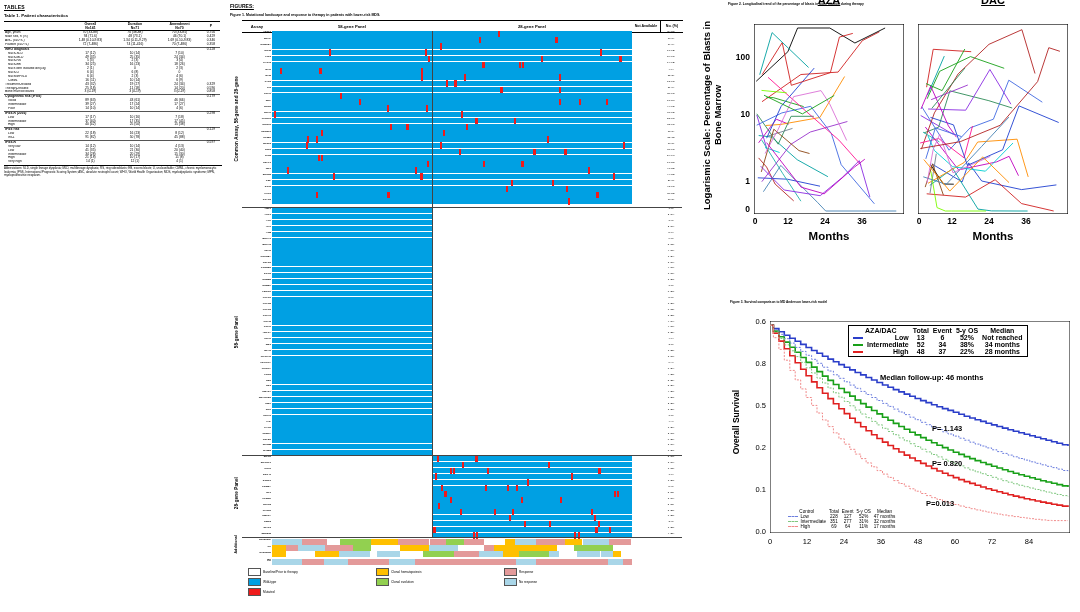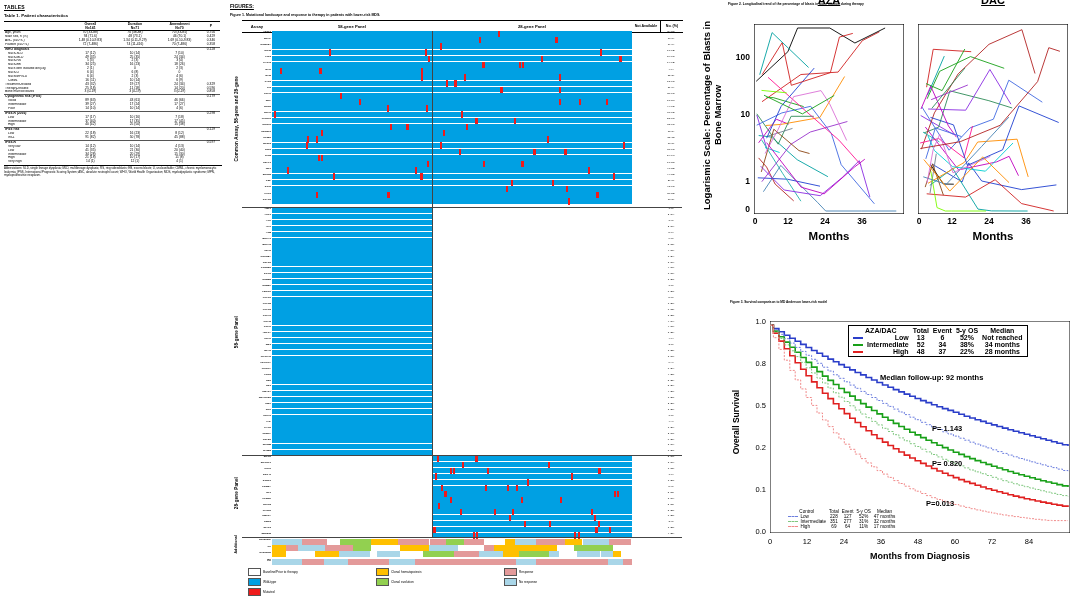--- a/index.html
+++ b/index.html
@@ -967,21 +967,21 @@
 
 <div class="abs" id="fig3">
   <div id="fig3-caption" style="margin-left:30px;">Figure 3. Survival comparison to MD Anderson lower-risk model</div>
 
   <div style="position:relative;height:290px;margin-top:3px;">
 
     <div class="abs" style="left:28px;top:8px;height:215px;width:16px;display:flex;align-items:center;justify-content:center;">
       <span class="f3-ylab">Overall Survival</span>
     </div>
 
-    <div class="abs f3-tick" style="left:44px;top:10px;width:22px;text-align:right;">1.0</div>
+    <div class="abs f3-tick" style="left:44px;top:10px;width:22px;text-align:right;">0.6</div>
     <div class="abs f3-tick" style="left:44px;top:52px;width:22px;text-align:right;">0.8</div>
     <div class="abs f3-tick" style="left:44px;top:94px;width:22px;text-align:right;">0.5</div>
     <div class="abs f3-tick" style="left:44px;top:136px;width:22px;text-align:right;">0.2</div>
     <div class="abs f3-tick" style="left:44px;top:178px;width:22px;text-align:right;">0.1</div>
     <div class="abs f3-tick" style="left:44px;top:220px;width:22px;text-align:right;">0.0</div>
 
     <svg class="abs" id="svg-km" style="left:70px;top:14px;" width="300" height="212">
         <rect x="0" y="0" width="300" height="212" fill="none" stroke="#000" stroke-width="1"></rect>
         <path d="M 0,4.24 L 0.0,4.2 L 0.0,4.2 L 3.4,4.2 L 3.4,7.6 L 8.9,7.6 L 8.9,10.8 L 14.3,10.8 L 14.3,14.2 L 19.8,14.2 L 19.8,17.2 L 25.2,17.2 L 25.2,20.3 L 30.7,20.3 L 30.7,23.4 L 36.1,23.4 L 36.1,26.5 L 41.6,26.5 L 41.6,29.5 L 47.0,29.5 L 47.0,32.3 L 52.5,32.3 L 52.5,35.2 L 58.0,35.2 L 58.0,38.1 L 63.4,38.1 L 63.4,40.8 L 68.9,40.8 L 68.9,43.6 L 74.3,43.6 L 74.3,46.2 L 79.8,46.2 L 79.8,48.9 L 85.2,48.9 L 85.2,51.5 L 90.7,51.5 L 90.7,53.9 L 96.1,53.9 L 96.1,56.5 L 101.6,56.5 L 101.6,59.0 L 107.0,59.0 L 107.0,61.5 L 112.5,61.5 L 112.5,64.0 L 118.0,64.0 L 118.0,66.3 L 123.4,66.3 L 123.4,68.6 L 128.9,68.6 L 128.9,70.9 L 134.3,70.9 L 134.3,73.1 L 139.8,73.1 L 139.8,75.3 L 145.2,75.3 L 145.2,77.5 L 150.7,77.5 L 150.7,79.6 L 156.1,79.6 L 156.1,81.6 L 161.6,81.6 L 161.6,83.7 L 167.0,83.7 L 167.0,85.7 L 172.5,85.7 L 172.5,87.6 L 178.0,87.6 L 178.0,89.4 L 183.4,89.4 L 183.4,91.3 L 188.9,91.3 L 188.9,93.3 L 194.3,93.3 L 194.3,95.2 L 199.8,95.2 L 199.8,97.0 L 205.2,97.0 L 205.2,98.7 L 210.7,98.7 L 210.7,100.4 L 216.1,100.4 L 216.1,102.2 L 221.6,102.2 L 221.6,103.9 L 227.0,103.9 L 227.0,105.5 L 232.5,105.5 L 232.5,107.1 L 238.0,107.1 L 238.0,108.7 L 243.4,108.7 L 243.4,110.3 L 248.9,110.3 L 248.9,111.8 L 254.3,111.8 L 254.3,113.3 L 259.8,113.3 L 259.8,114.8 L 265.2,114.8 L 265.2,116.3 L 270.7,116.3 L 270.7,117.8 L 276.1,117.8 L 276.1,119.3 L 281.6,119.3 L 281.6,120.8 L 287.0,120.8 L 287.0,122.3 L 292.5,122.3 L 292.5,123.7 L 298.0,123.7 L 298.0,125.1" fill="none" stroke="#2b3ec9" stroke-width="1.6"></path>
         <path d="M 0,4.24 L 0.0,4.2 L 0.0,4.2 L 3.4,4.2 L 3.4,10.1 L 8.9,10.1 L 8.9,15.8 L 14.3,15.8 L 14.3,21.1 L 19.8,21.1 L 19.8,26.2 L 25.2,26.2 L 25.2,31.3 L 30.7,31.3 L 30.7,36.5 L 36.1,36.5 L 36.1,41.4 L 41.6,41.4 L 41.6,46.1 L 47.0,46.1 L 47.0,50.6 L 52.5,50.6 L 52.5,55.1 L 58.0,55.1 L 58.0,59.4 L 63.4,59.4 L 63.4,63.5 L 68.9,63.5 L 68.9,67.5 L 74.3,67.5 L 74.3,71.4 L 79.8,71.4 L 79.8,75.1 L 85.2,75.1 L 85.2,79.0 L 90.7,79.0 L 90.7,82.6 L 96.1,82.6 L 96.1,86.1 L 101.6,86.1 L 101.6,89.5 L 107.0,89.5 L 107.0,92.9 L 112.5,92.9 L 112.5,96.2 L 118.0,96.2 L 118.0,99.3 L 123.4,99.3 L 123.4,102.4 L 128.9,102.4 L 128.9,105.5 L 134.3,105.5 L 134.3,108.3 L 139.8,108.3 L 139.8,111.2 L 145.2,111.2 L 145.2,113.9 L 150.7,113.9 L 150.7,116.6 L 156.1,116.6 L 156.1,119.3 L 161.6,119.3 L 161.6,121.8 L 167.0,121.8 L 167.0,124.2 L 172.5,124.2 L 172.5,126.6 L 178.0,126.6 L 178.0,129.0 L 183.4,129.0 L 183.4,131.2 L 188.9,131.2 L 188.9,133.4 L 194.3,133.4 L 194.3,135.6 L 199.8,135.6 L 199.8,137.6 L 205.2,137.6 L 205.2,139.6 L 210.7,139.6 L 210.7,141.5 L 216.1,141.5 L 216.1,143.4 L 221.6,143.4 L 221.6,145.2 L 227.0,145.2 L 227.0,147.0 L 232.5,147.0 L 232.5,148.8 L 238.0,148.8 L 238.0,150.5 L 243.4,150.5 L 243.4,152.2 L 248.9,152.2 L 248.9,153.8 L 254.3,153.8 L 254.3,155.3 L 259.8,155.3 L 259.8,156.8 L 265.2,156.8 L 265.2,158.2 L 270.7,158.2 L 270.7,159.7 L 276.1,159.7 L 276.1,161.0 L 281.6,161.0 L 281.6,162.3 L 287.0,162.3 L 287.0,163.6 L 292.5,163.6 L 292.5,164.9 L 298.0,164.9 L 298.0,166.1" fill="none" stroke="#18a018" stroke-width="1.6"></path>
@@ -992,21 +992,20 @@
       </svg>
 
     <div class="abs f3-tick" style="left:63px;top:230px;width:14px;text-align:center;">0</div>
     <div class="abs f3-tick" style="left:100px;top:230px;width:14px;text-align:center;">12</div>
     <div class="abs f3-tick" style="left:137px;top:230px;width:14px;text-align:center;">24</div>
     <div class="abs f3-tick" style="left:174px;top:230px;width:14px;text-align:center;">36</div>
     <div class="abs f3-tick" style="left:211px;top:230px;width:14px;text-align:center;">48</div>
     <div class="abs f3-tick" style="left:248px;top:230px;width:14px;text-align:center;">60</div>
     <div class="abs f3-tick" style="left:285px;top:230px;width:14px;text-align:center;">72</div>
     <div class="abs f3-tick" style="left:322px;top:230px;width:14px;text-align:center;">84</div>
-    <div class="abs f3-xlab" style="left:70px;top:244px;width:300px;">Months from Diagnosis</div>
 
     <div class="abs" style="left:148px;top:18px;background:#fff;border:0.7px solid #000;padding:1px 2px;">
       <table class="kmleg">
           <tbody id="kmleg-body">
             <tr>
               <td class="c" colspan="2">AZA/DAC</td>
               <td class="c">Total</td>
               <td class="c">Event</td>
               <td class="c">5-y OS</td>
               <td class="c">Median</td>
@@ -1032,21 +1031,21 @@
               <td class="r">High</td>
               <td class="c">48</td>
               <td class="c">37</td>
               <td class="c">22%</td>
               <td class="c">28 months</td>
             </tr>
           </tbody>
         </table>
     </div>
 
-    <div class="abs f3-annot" style="left:180px;top:66px;">Median follow-up: 92 months</div>
+    <div class="abs f3-annot" style="left:180px;top:66px;">Median follow-up: 46 months</div>
 
     <div class="abs f3-annot" style="left:232px;top:117px;">P= 1.143</div>
     <div class="abs f3-annot" style="left:232px;top:152px;">P= 0.820</div>
     <div class="abs f3-annot" style="left:226px;top:192px;">P=0.013</div>
 
     <div class="abs" style="left:86px;top:202px;">
       <table class="ctlleg">
           <tbody id="ctlleg-body">
             <tr>
               <td class="c" colspan="2">Control</td>

